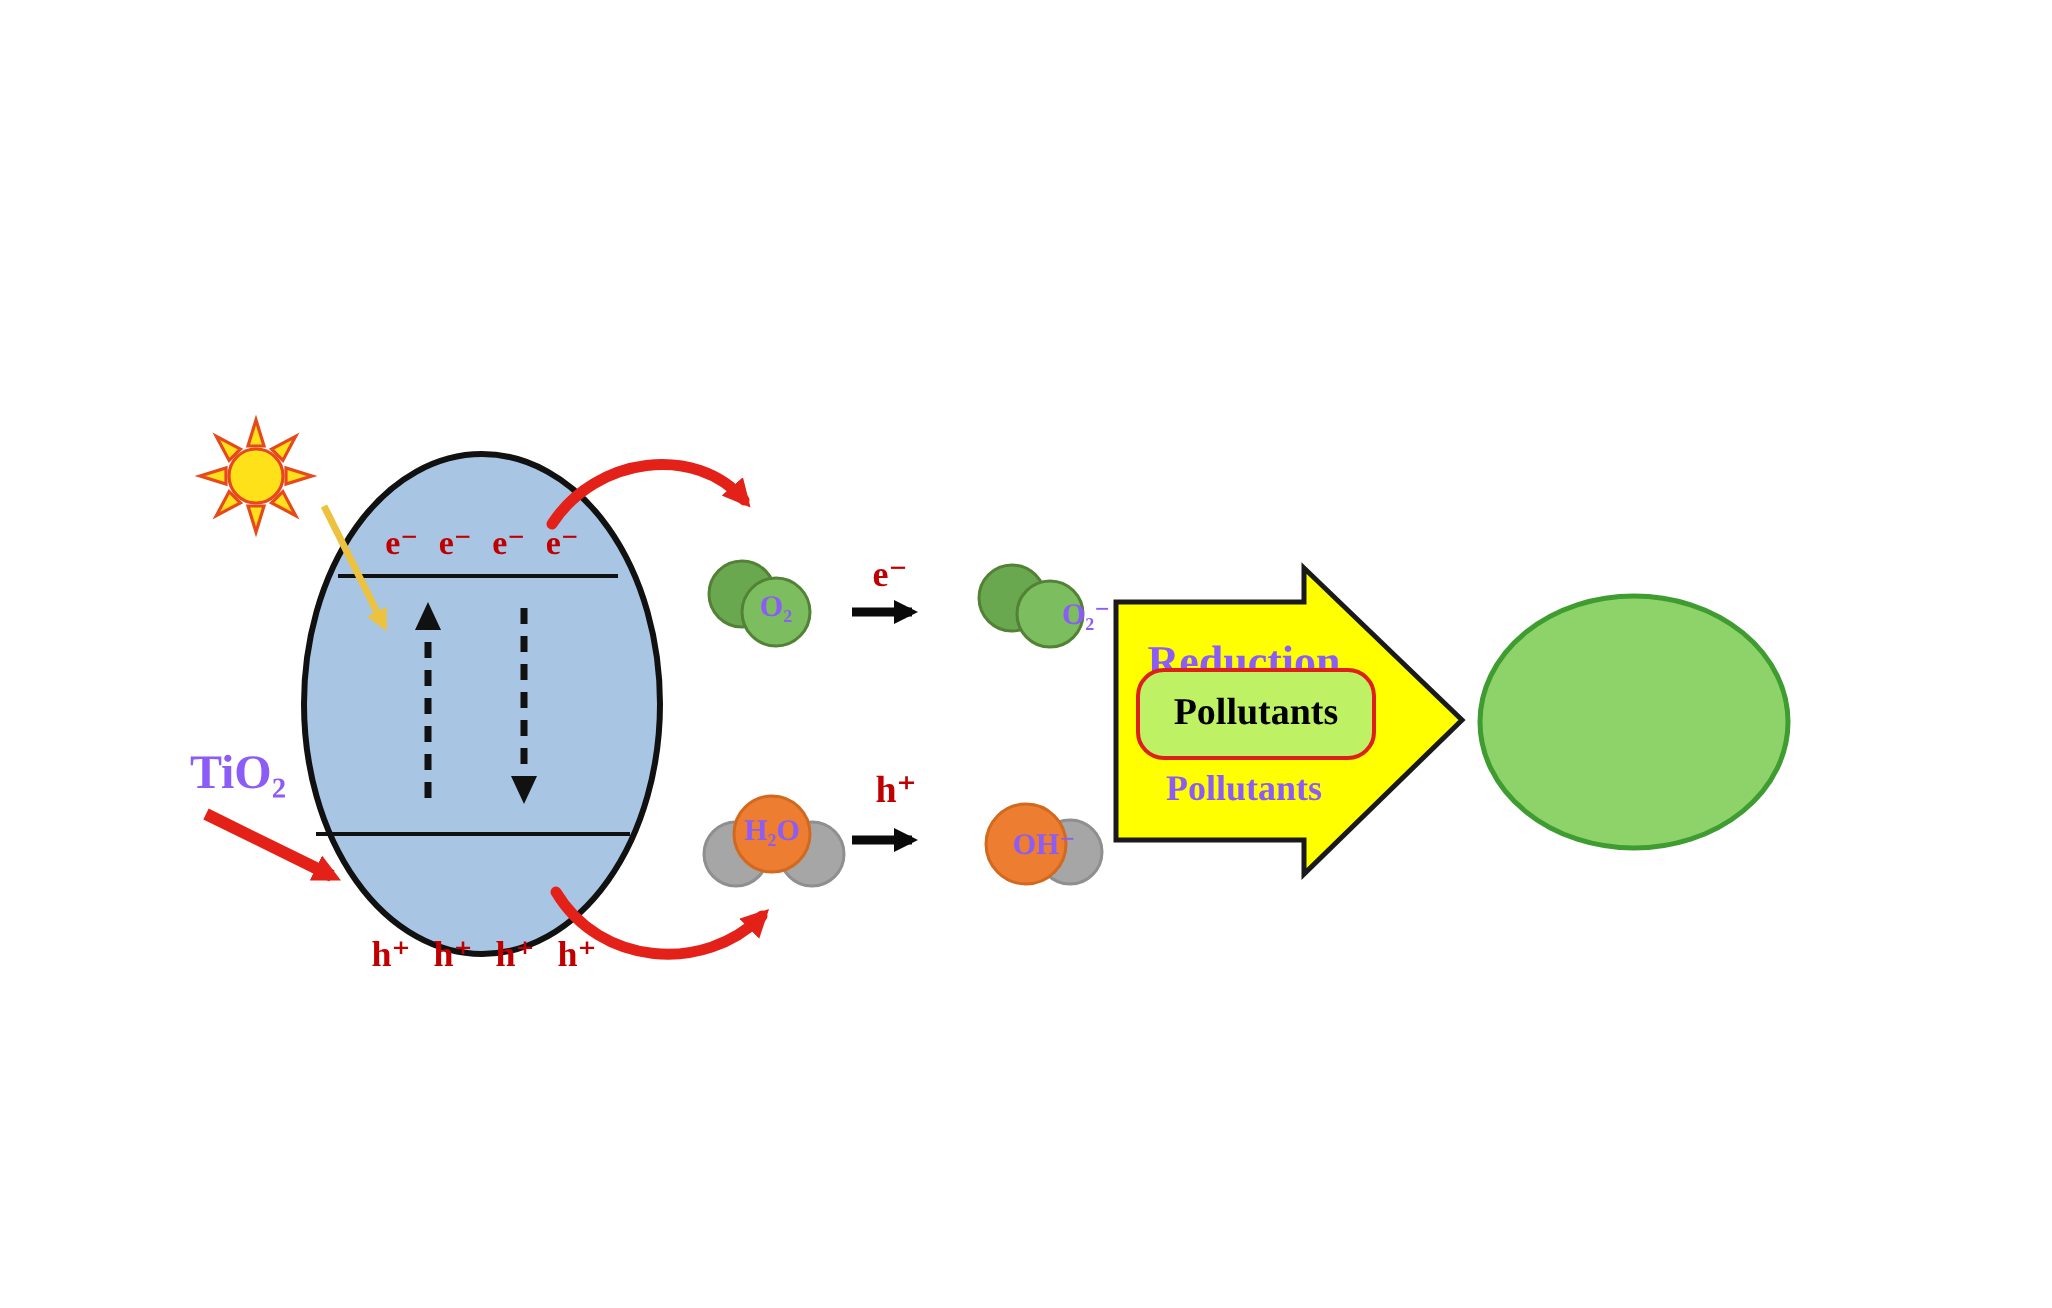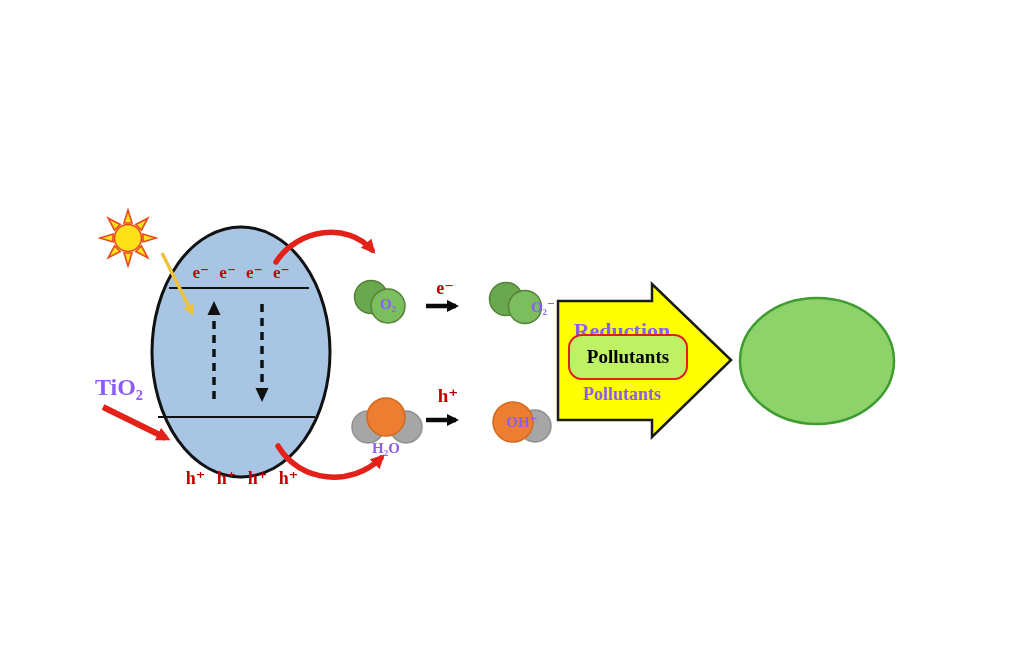--- a/index.html
+++ b/index.html
@@ -7,21 +7,21 @@
          font-family:"Liberation Serif","DejaVu Serif",serif;}
   .stage svg{position:absolute;left:0;top:0;}
   .t{position:absolute;font-weight:bold;color:#8b5cf6;text-align:center;white-space:nowrap;}
   .charge{color:#c00000;}
   .tio2{left:84px;top:374px;width:70px;font-size:24px;text-align:center;}
   .erow{left:168px;top:262px;width:146px;font-size:17px;word-spacing:6px;}
   .hrow{left:166px;top:423px;width:152px;font-size:18px;word-spacing:7px;margin-top:44px;}
   .mol-label{font-size:15px;}
   .o2{left:358px;top:296px;width:60px;}
   .o2r{left:513px;top:298px;width:60px;}
-  .h2o{left:356px;top:408px;width:60px;margin-top:32px;}
+  .h2o{left:356px;top:408px;width:60px;}
   .oh{left:492px;top:413px;width:60px;}
   .emed{left:415px;top:277px;width:60px;font-size:18px;}
   .hmed{left:418px;top:384px;width:60px;font-size:19px;}
   .reduction{left:571px;top:318px;width:102px;font-size:22px;}
   .oxidation{left:571px;top:384px;width:102px;font-size:18px;}
   .pollutants-box{position:absolute;left:568px;top:334px;width:120px;height:46px;
     background:#bef264;border:2px solid #dd2018;border-radius:14px;
     display:flex;align-items:center;justify-content:center;box-sizing:border-box;}
   .pollutants-box .t2{font-weight:bold;font-size:19px;color:#000;}
   .result{left:741px;top:317px;width:152px;font-size:20px;line-height:28px;white-space:normal;}

